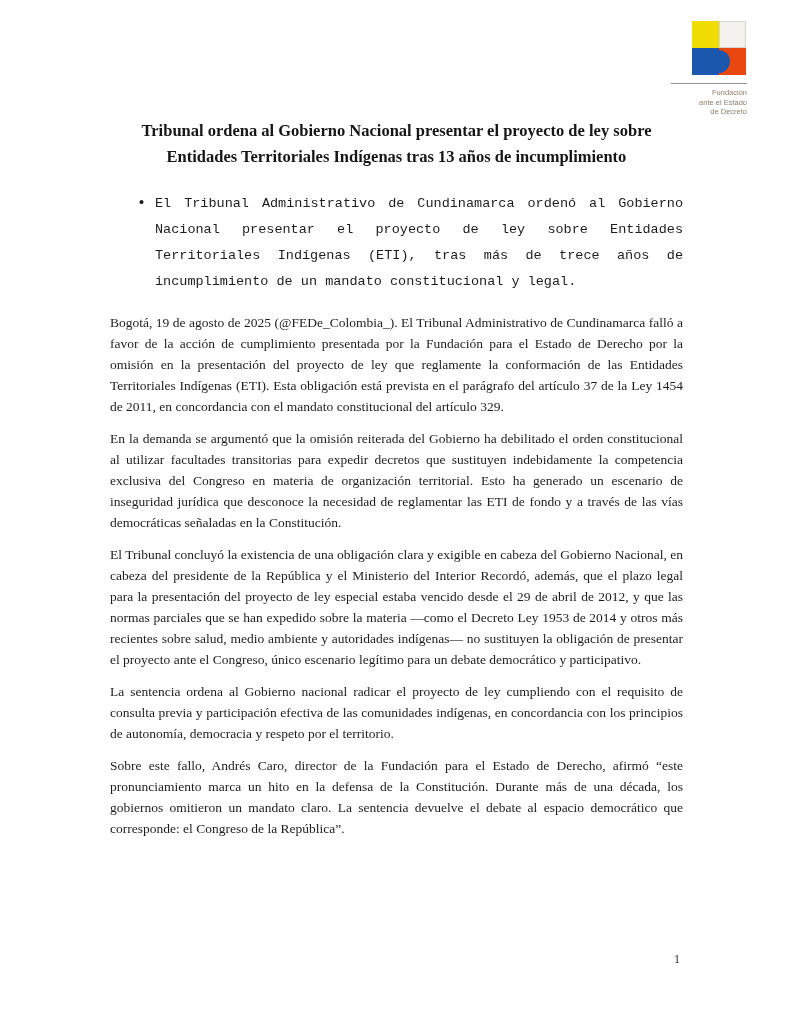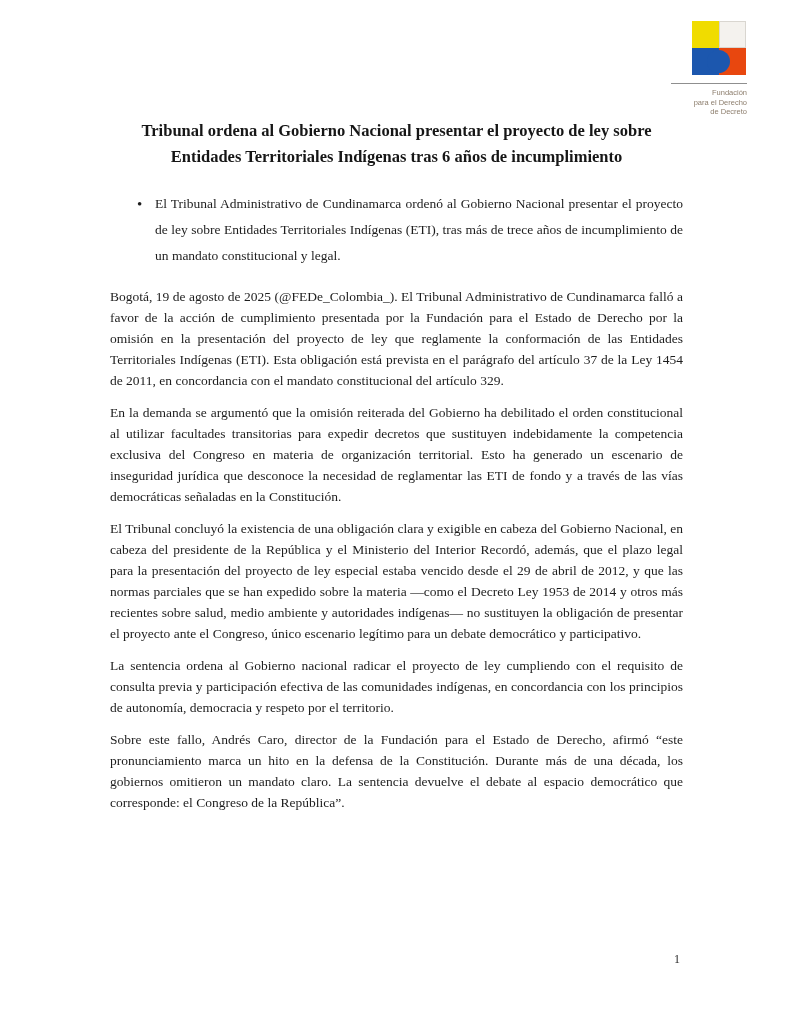--- a/index.html
+++ b/index.html
@@ -39,21 +39,21 @@
   
   .content { position:absolute; left:110px; right:108px; top:112px; }
 
   .title {
     margin:6px 0 21px;
     font-size:16.5px; font-weight:bold;
     text-align:center; line-height:26px;
     color:#161616;
   }
 
-  .bullets { margin:0 0 12px; padding:0; list-style:none; }
+  .bullets { margin:0 0 12px; padding:0; list-style:none;font-family:Liberation Mono, monospace; }
   .bullet-item {
     position:relative;
     padding-left:45px;
     text-align:justify;
     font-size:13.5px; line-height:26px;
     margin-bottom:17px;
   }
   .bullet-item::before {
     content:"\2022";
     position:absolute; left:27px; top:0;
@@ -81,27 +81,27 @@
     <div class="logo-grid">
       <div class="sq sq-yellow"></div>
       <div class="sq sq-white"></div>
       <div class="sq sq-blue"></div>
       <div class="sq sq-orange"></div>
       <div class="blue-bump"></div>
     </div>
     <div class="logo-rule"></div>
     <div class="logo-text">
       <div>Fundación</div>
-      <div>para el Derecho</div>
+      <div>ante el Estado</div>
       <div>de Decreto</div>
     </div>
   </div>
 
   <div class="content">
-    <h1 class="title">Tribunal ordena al Gobierno Nacional presentar el proyecto de ley sobre Entidades Territoriales Indígenas tras 6 años de incumplimiento</h1>
+    <h1 class="title">Tribunal ordena al Gobierno Nacional presentar el proyecto de ley sobre Entidades Territoriales Indígenas tras 13 años de incumplimiento</h1>
 
     <ul class="bullets">
       <li class="bullet-item">El Tribunal Administrativo de Cundinamarca ordenó al Gobierno Nacional presentar el proyecto de ley sobre Entidades Territoriales Indígenas (ETI), tras más de trece años de incumplimiento de un mandato constitucional y legal.</li>
     </ul>
 
     <p class="para"><span class="lead">Bogotá, 19 de agosto de 2025 (@FEDe_Colombia_).</span><span> El Tribunal Administrativo de Cundinamarca falló a favor de la acción de cumplimiento presentada por la Fundación para el Estado de Derecho por la omisión en la presentación del proyecto de ley que reglamente la conformación de las Entidades Territoriales Indígenas (ETI). Esta obligación está prevista en el parágrafo del artículo 37 de la Ley 1454 de 2011, en concordancia con el mandato constitucional del artículo 329.</span></p>
 
     <p class="para">En la demanda se argumentó que la omisión reiterada del Gobierno ha debilitado el orden constitucional al utilizar facultades transitorias para expedir decretos que sustituyen indebidamente la competencia exclusiva del Congreso en materia de organización territorial. Esto ha generado un escenario de inseguridad jurídica que desconoce la necesidad de reglamentar las ETI de fondo y a través de las vías democráticas señaladas en la Constitución.</p>
     <p class="para">El Tribunal concluyó la existencia de una obligación clara y exigible en cabeza del Gobierno Nacional, en cabeza del presidente de la República y el Ministerio del Interior Recordó, además, que el plazo legal para la presentación del proyecto de ley especial estaba vencido desde el 29 de abril de 2012, y que las normas parciales que se han expedido sobre la materia —como el Decreto Ley 1953 de 2014 y otros más recientes sobre salud, medio ambiente y autoridades indígenas— no sustituyen la obligación de presentar el proyecto ante el Congreso, único escenario legítimo para un debate democrático y participativo.</p>
     <p class="para">La sentencia ordena al Gobierno nacional radicar el proyecto de ley cumpliendo con el requisito de consulta previa y participación efectiva de las comunidades indígenas, en concordancia con los principios de autonomía, democracia y respeto por el territorio.</p>

